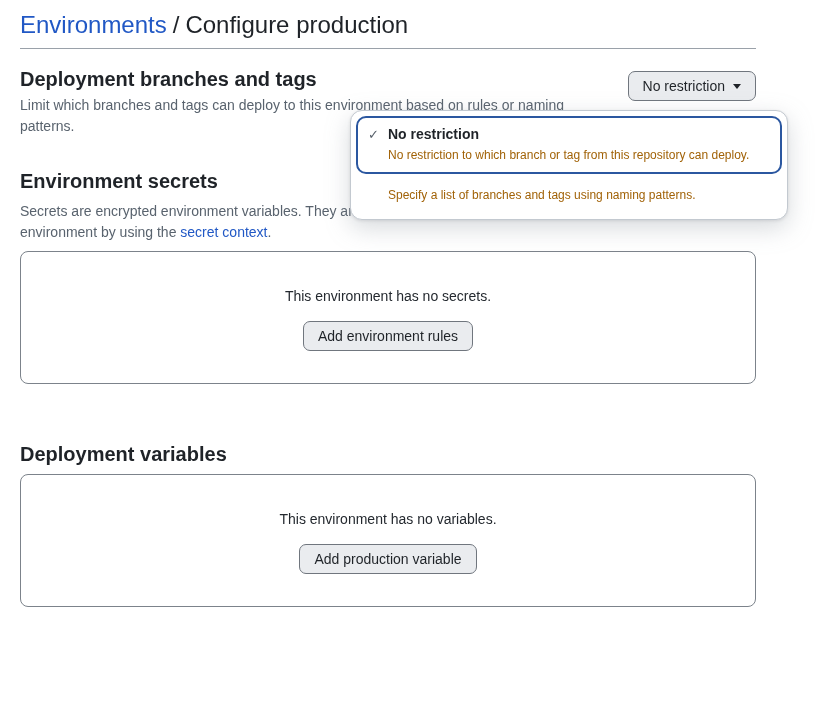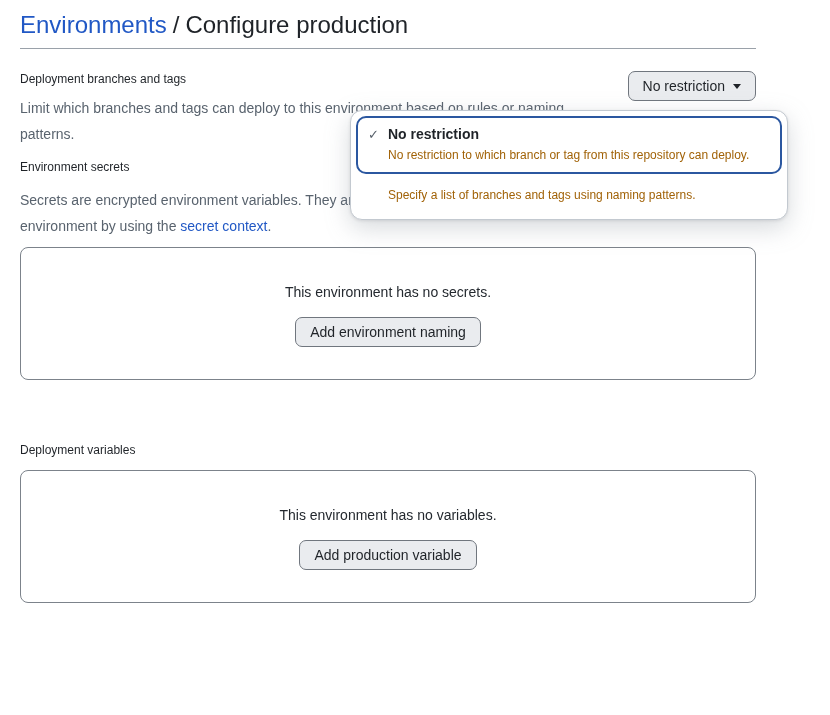--- a/index.html
+++ b/index.html
@@ -26,45 +26,45 @@
   }
   .page-header a {
     color: #2158c5;
     text-decoration: none;
     cursor: pointer;
   }
   .page-header .sep { color: #1f2328; margin: 0 6px; }
 
   
   h3.section-heading {
-    font-size: 12px;
-    font-weight: 400;
+    font-size: 20px;
+    font-weight: 700;
     line-height: 24px;
     color: #1f2328;
   }
   p.section-desc {
     margin-top: 4px;
     font-size: 14px;
-    line-height: 26px;
+    line-height: 21px;
     color: #59636e;
   }
   p.section-desc a {
     color: #2158c5;
     cursor: pointer;
   }
 
   .deploy-section {
     margin-top: 18px;
     display: flex;
     justify-content: space-between;
     align-items: flex-start;
   }
   .deploy-text { max-width: 600px; }
 
-  .secrets-section { margin-top: 8px; }
+  .secrets-section { margin-top: 32px; }
   .secrets-section .section-desc,
   .variables-section .section-desc { margin-top: 8px; max-width: 768px; }
   .variables-section { margin-top: 58px; }
 
   
   .btn {
     display: inline-flex;
     align-items: center;
     gap: 8px;
     background: #eaecef;
@@ -187,21 +187,21 @@
     <div class="menu-item">
       <div class="menu-item-desc">Specify a list of branches and tags using naming patterns.</div>
     </div>
   </div>
 
   <section class="secrets-section">
     <h3 class="section-heading">Environment secrets</h3>
     <p class="section-desc"><span>Secrets are encrypted environment variables. They are accessible only by GitHub Actions in the context of this environment by using the </span><a>secret context</a><span>.</span></p>
     <div class="empty-box">
       <div class="empty-text">This environment has no secrets.</div>
-      <button class="btn">Add environment naming</button>
+      <button class="btn">Add environment rules</button>
     </div>
   </section>
 
   <section class="variables-section">
     <h3 class="section-heading">Deployment variables</h3>
     <div class="empty-box">
       <div class="empty-text">This environment has no variables.</div>
       <button class="btn">Add production variable</button>
     </div>
   </section>

